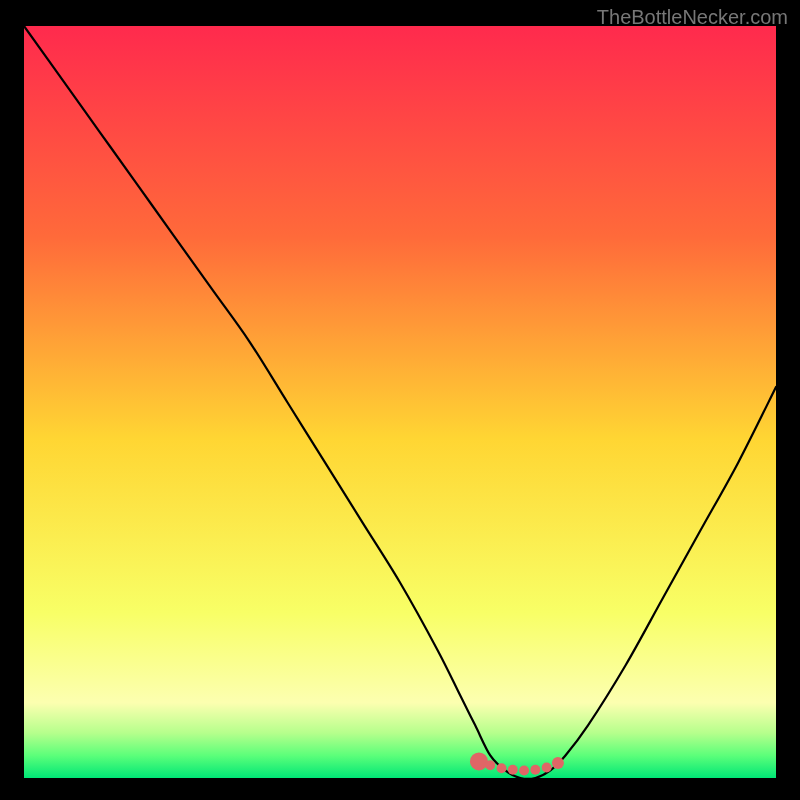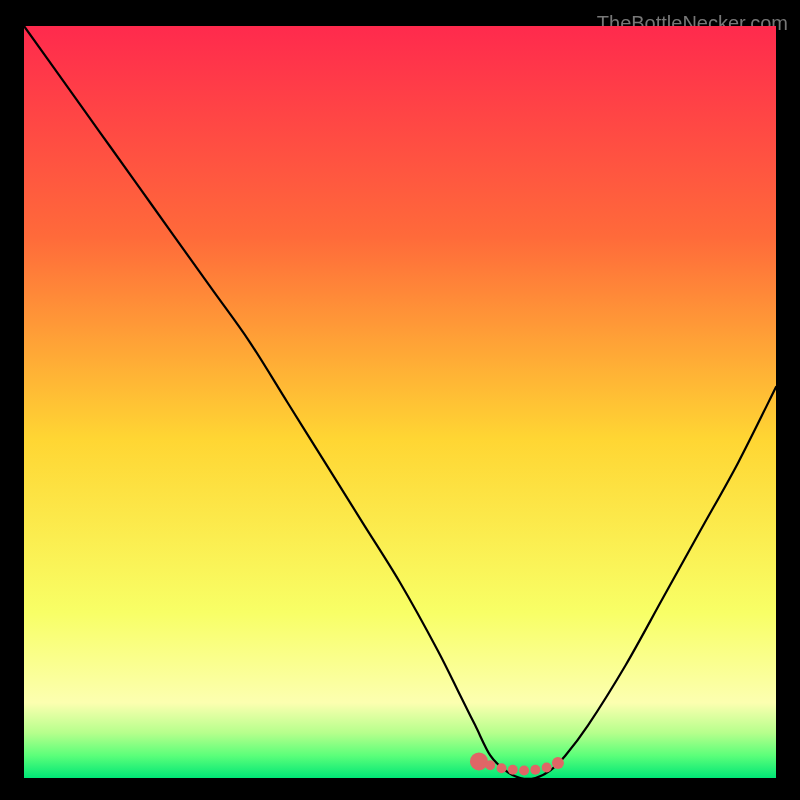--- a/index.html
+++ b/index.html
@@ -19,21 +19,21 @@
   }
   .plot {
     position: absolute;
     left: 24px;
     top: 26px;
     width: 752px;
     height: 752px;
   }
   .attribution {
     position: absolute;
-    top: 12px;
+    top: 6px;
     right: 12px;
     color: #777;
     font-size: 20px;
     font-weight: 400;
   }
   svg { display: block; }
 </style>
 </head>
 <body>
 

